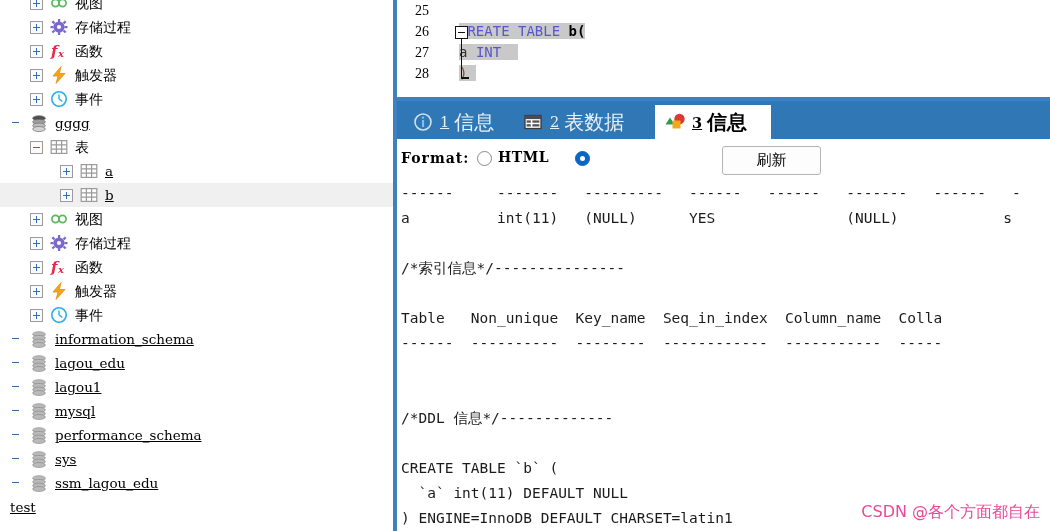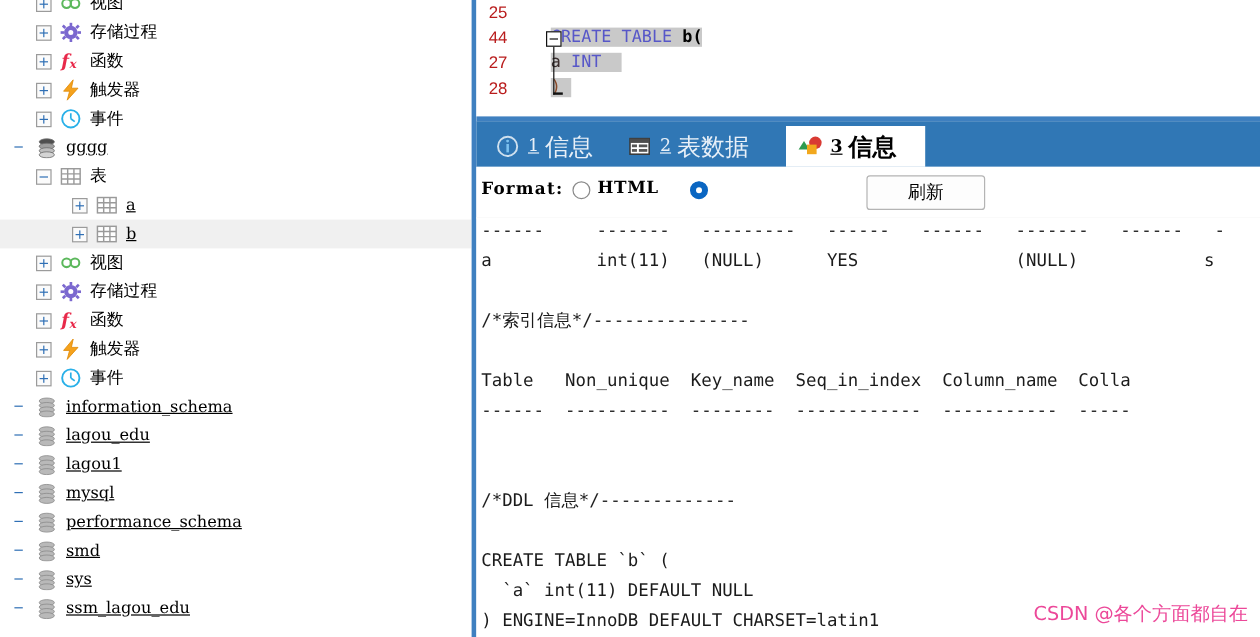--- a/index.html
+++ b/index.html
@@ -46,22 +46,22 @@
     position:absolute;left:0px;top:0;width:4px;height:531px;background:#3f80c0;
   }
 
   
   .editor{
     position:absolute;left:4px;top:0;width:653px;height:101px;background:#ffffff;
     overflow:hidden;
   }
   .ed-line{position:relative;height:21px;line-height:21px;white-space:pre;}
   .lnum{
-    position:absolute;left:4px;top:0;width:28px;text-align:center;
-    color:#b91c1c;font-family:Liberation Sans, sans-serif;font-size:14px;
+    position:absolute;left:4px;top:0;width:28px;text-align:right;
+    color:#000000;font-family:Liberation Serif, serif;font-size:14px;
   }
   .ed-code{
     position:absolute;left:62px;top:0;
     font-family:"DejaVu Sans Mono","Liberation Mono",monospace;font-size:14px;
   }
   .ed-code .hl{background:#c9c9c9;}
   .kw{color:#5757c8;}
   .id-b{color:#000;font-weight:bold;}
   .paren{color:#8a4b2a;}
   .ident{color:#3b2f2f;}
@@ -370,33 +370,20 @@
         <span class="indent" style="width:10px"></span>
         <span class="expander blank"></span>
         <span class="tico"><svg width="20" height="18" viewBox="0 0 20 18">
             <g fill="#b9b9b9" stroke="#8d8d8d" stroke-width="0.7">
               <ellipse cx="10" cy="4.2" rx="6.3" ry="2.5"></ellipse>
               <ellipse cx="10" cy="7.9" rx="6.3" ry="2.5"></ellipse>
               <ellipse cx="10" cy="11.6" rx="6.3" ry="2.5"></ellipse>
               <ellipse cx="10" cy="15.0" rx="6.3" ry="2.5"></ellipse>
             </g>
           </svg></span>
-        <span class="tlabel mono">smd</span>
-      </div>
-      <div class="tree-row">
-        <span class="indent" style="width:10px"></span>
-        <span class="expander blank"></span>
-        <span class="tico"><svg width="20" height="18" viewBox="0 0 20 18">
-            <g fill="#b9b9b9" stroke="#8d8d8d" stroke-width="0.7">
-              <ellipse cx="10" cy="4.2" rx="6.3" ry="2.5"></ellipse>
-              <ellipse cx="10" cy="7.9" rx="6.3" ry="2.5"></ellipse>
-              <ellipse cx="10" cy="11.6" rx="6.3" ry="2.5"></ellipse>
-              <ellipse cx="10" cy="15.0" rx="6.3" ry="2.5"></ellipse>
-            </g>
-          </svg></span>
         <span class="tlabel mono">sys</span>
       </div>
       <div class="tree-row">
         <span class="indent" style="width:10px"></span>
         <span class="expander blank"></span>
         <span class="tico"><svg width="20" height="18" viewBox="0 0 20 18">
             <g fill="#b9b9b9" stroke="#8d8d8d" stroke-width="0.7">
               <ellipse cx="10" cy="4.2" rx="6.3" ry="2.5"></ellipse>
               <ellipse cx="10" cy="7.9" rx="6.3" ry="2.5"></ellipse>
               <ellipse cx="10" cy="11.6" rx="6.3" ry="2.5"></ellipse>
@@ -412,21 +399,21 @@
     </div>
 
   <div class="right">
     <div class="vline"></div>
 
     <div class="editor">
       <div class="ed-line">
         <span class="lnum">25</span>
       </div>
       <div class="ed-line">
-        <span class="lnum">44</span>
+        <span class="lnum">26</span>
         <span class="ed-code"><span class="hl"><span class="kw">CREATE</span> <span class="kw">TABLE</span> <span class="id-b">b(</span></span></span>
       </div>
       <div class="ed-line">
         <span class="lnum">27</span>
         <span class="ed-code"><span class="hl"><span class="ident">a</span> <span class="kw">INT</span>  </span></span>
       </div>
       <div class="ed-line">
         <span class="lnum">28</span>
         <span class="ed-code"><span class="hl"><span class="paren">)</span> </span></span>
       </div>

